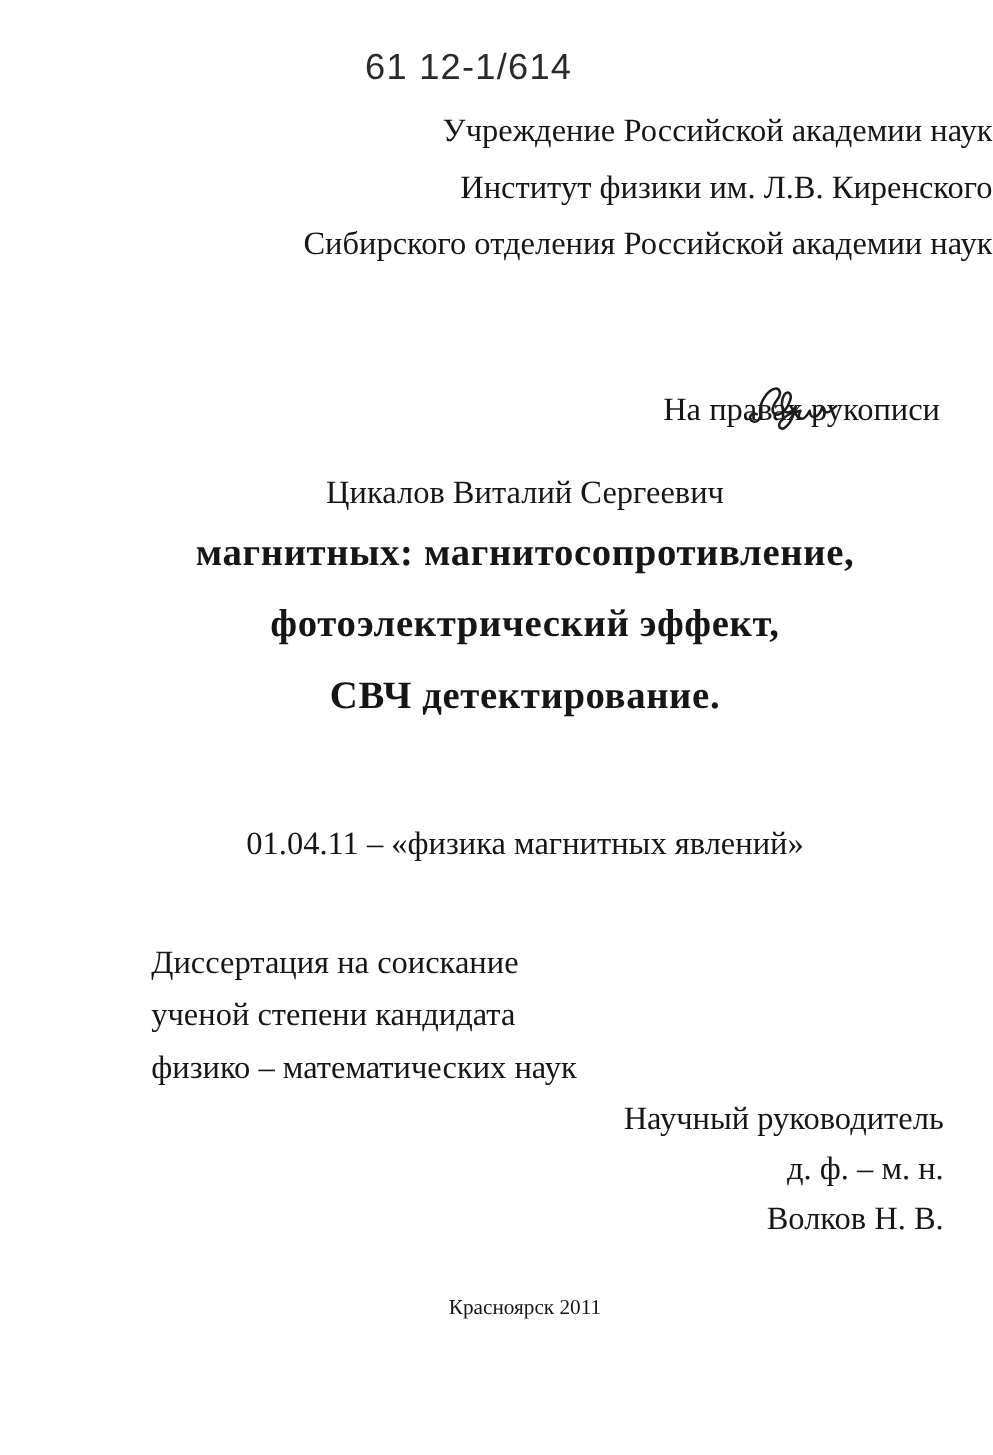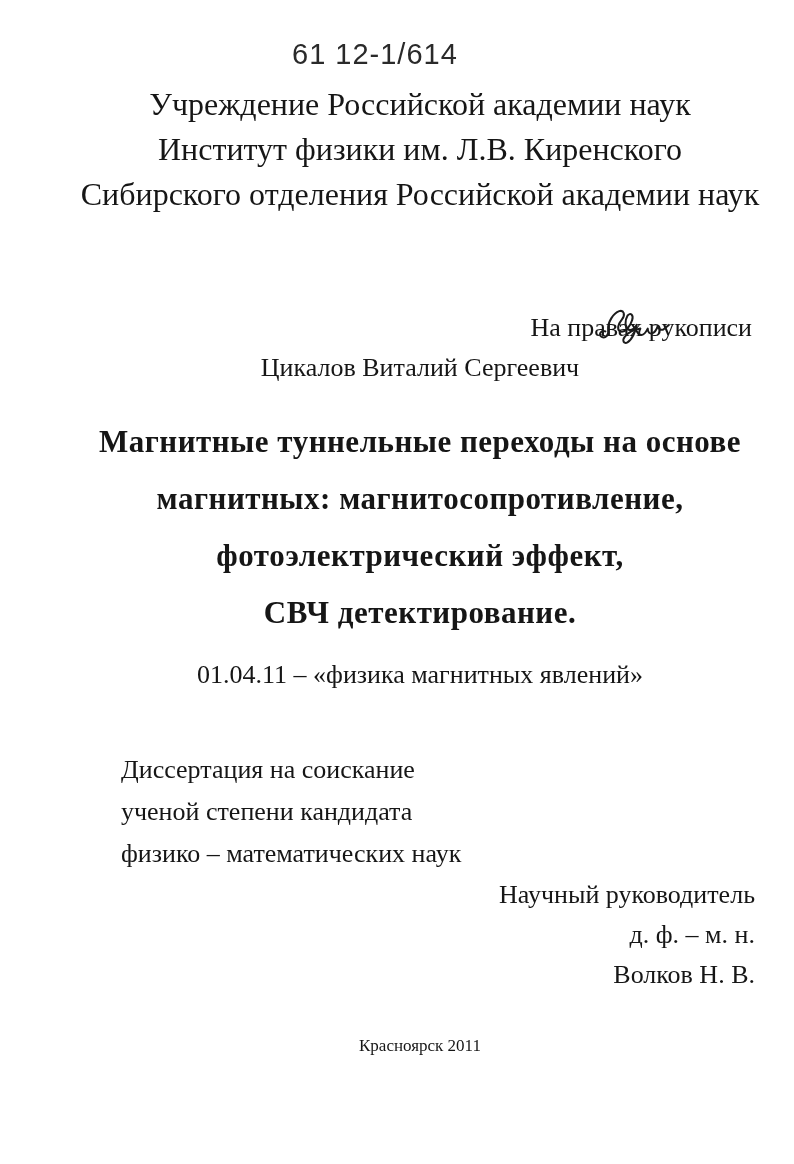--- a/index.html
+++ b/index.html
@@ -23,40 +23,41 @@
     color: #2a2a2a;
   }
   .center-wrap {
     position: absolute;
     left: 46px;
     width: 748px;
     text-align: center;
   }
   .institution {
     top: 82px;
-    font-size: 32px;
+    font-size: 26px;
     line-height: 45px;
+    text-align: right;
   }
   .manuscript-note {
     position: absolute;
     right: 42px;
     top: 266px;
     font-size: 26px;
     margin-top: 47px;
   }
   .signature {
     position: absolute;
     left: 596px;
     top: 301px;
     width: 120px;
     height: 46px;
   }
   .signature svg { display: block; width: 100%; height: 100%; }
   .author {
-    top: 353px;
+    top: 379px;
     font-size: 26px;
   }
   .diss-title {
     top: 413px;
     font-size: 31px;
     font-weight: bold;
     line-height: 57px;
     letter-spacing: 0.5px;
   }
   .specialty {
@@ -119,21 +120,20 @@
                c0,4 2,6 5,5
                c3,-1 5,-5 6,-8
                c1,4 3,5 6,4
                l6,-5"></path>
     </svg>
   </div>
 
   <div class="center-wrap author">Цикалов Виталий Сергеевич</div>
 
   <div class="center-wrap diss-title">
-    <div>Магнитные туннельные переходы на основе</div>
     <div>магнитных: магнитосопротивление,</div>
     <div>фотоэлектрический эффект,</div>
     <div>СВЧ детектирование.</div>
   </div>
 
   <div class="center-wrap specialty">01.04.11 – «физика магнитных явлений»</div>
 
   <div class="degree-block">
     <div>Диссертация на соискание</div>
     <div>ученой степени кандидата</div>

